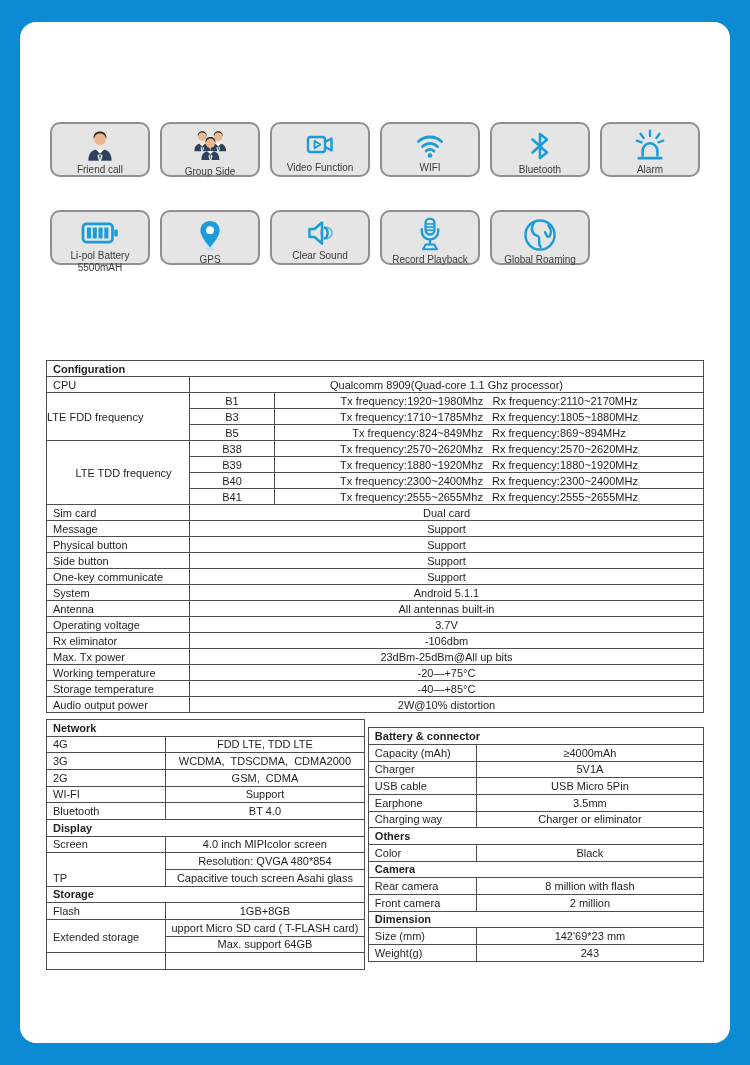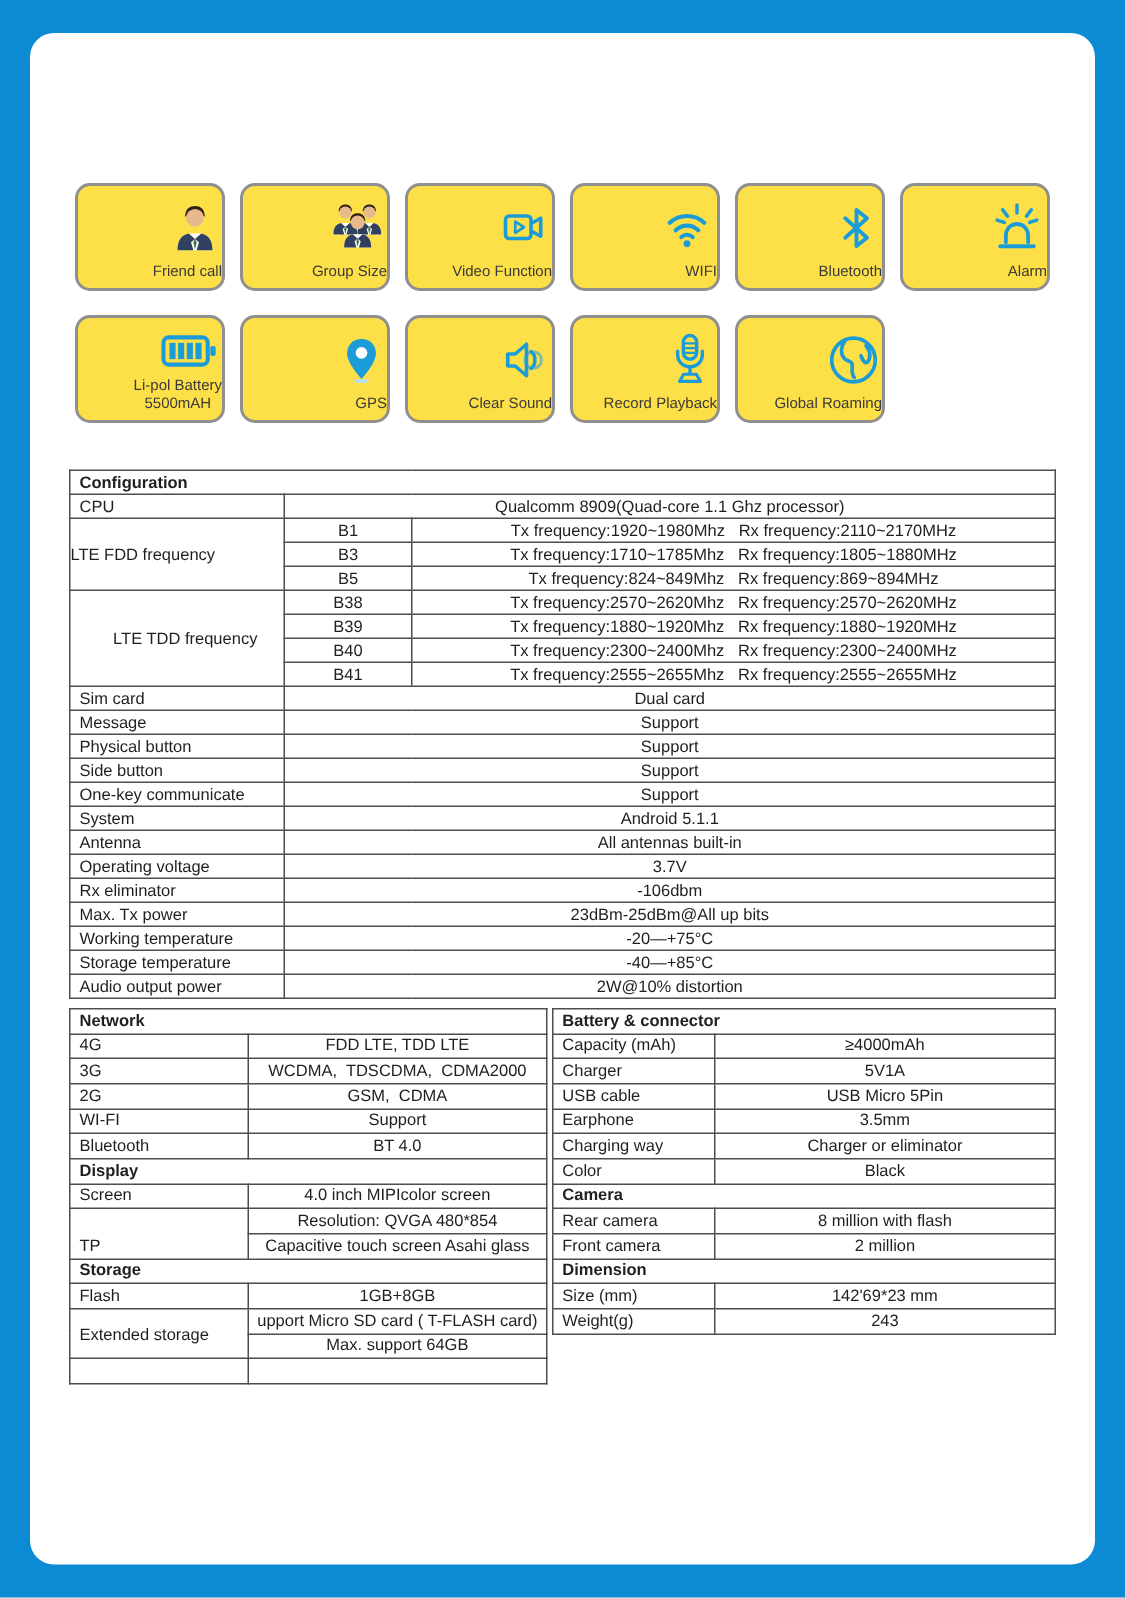--- a/index.html
+++ b/index.html
@@ -11,38 +11,38 @@
   }
   #panel{
     position:absolute;left:20px;top:22px;width:710px;height:1021px;
     background:#ffffff;border-radius:16px;
   }
   
   .cards-row{position:absolute;left:30px;width:650px;display:flex;gap:10px;}
   #cards-row1{top:100px;}
   #cards-row2{top:188px;}
   .card{
-    box-sizing:border-box;width:100px;height:72px;
-    border:2px solid #8f8f8f;border-radius:10px;background:#fde047;
-    display:flex;flex-direction:column;align-items:flex-end;
+    box-sizing:border-box;width:100px;height:55px;
+    border:2px solid #8f8f8f;border-radius:10px;background:#e5e5e5;
+    display:flex;flex-direction:column;align-items:center;
   }
   .card .ic{flex:1;display:flex;align-items:center;justify-content:center;padding-top:4px;}
   .card .clabel{
     font-size:10px;color:#3a3a3a;text-align:center;line-height:1.15;
     white-space:pre-line;padding-bottom:5px;
   }
   
-  table{border-collapse:collapse;table-layout:fixed;}
+  table{border-collapse:collapse;table-layout:fixed;margin-top:47px;}
   td{
     border:1px solid #4d4d4d;font-size:11px;color:#1f1f1f;
     padding:0 4px;height:14px;overflow:hidden;
   }
   #config-table{position:absolute;left:26px;top:291px;width:658px;}
   #config-table tr{height:16px;}
-  #bottom-tables{position:absolute;left:26px;top:650px;width:658px;display:flex;gap:3px;align-items:flex-start;}
+  #bottom-tables{position:absolute;left:26px;top:650px;width:658px;display:flex;gap:3px;align-items:center;}
   #left-table{width:332px;}
   #right-table{width:350px;}
   #bottom-tables tr{height:16.66px;}
   td.hdr{font-weight:bold;text-align:left;padding-left:6px;}
   td.lab{text-align:left;padding-left:6px;}
   td.band{text-align:center;}
   td.v{text-align:center;white-space:pre;}
   td.vb{vertical-align:bottom;padding-bottom:2px;}
   td.vt{vertical-align:top;padding-top:11px;}
 </style>
@@ -95,21 +95,21 @@
                 <path d="M10.8,10 C10.8,5.2 13.4,3.2 17,3.2 C20.6,3.2 23.2,5.2 23.2,10 L21.3,8.4 C19.9,7.1 18.6,6.6 17,6.6 C15.4,6.6 14.1,7.1 12.7,8.4 Z" fill="#33241a"></path>
                 <circle cx="17" cy="10.6" r="5.6" fill="#e9b98e"></circle>
                 <path d="M6,31 C6,24 9,21.4 13,20.4 L21,20.4 C25,21.4 28,24 28,31 Z" fill="#ffffff"></path>
                 <path d="M17,23.6 L18.1,26.2 L17,30.5 L15.9,26.2 Z" fill="#3f7d46"></path>
                 <path d="M6,31 C6,24 9,21.4 13,20.4 L17,24 L14.5,26 L16,31 Z" fill="#31405f"></path>
                 <path d="M28,31 C28,24 25,21.4 21,20.4 L17,24 L19.5,26 L18,31 Z" fill="#31405f"></path>
               </g>
             </g>
           </svg>
         </span>
-        <span class="clabel">Group Size</span>
+        <span class="clabel">Group Side</span>
       </div>
       <div class="card">
         <span class="ic">
           <svg width="38" height="34" viewBox="0 0 34 34">
             <rect x="5" y="9" width="17" height="15" rx="2.5" fill="none" stroke="#1b9cd8" stroke-width="2.4"></rect>
             <path d="M22,14 L28.5,10.5 L28.5,22.5 L22,19" fill="none" stroke="#1b9cd8" stroke-width="2.4" stroke-linejoin="round"></path>
             <path d="M11.5,12.8 L17.3,16.5 L11.5,20.2 Z" fill="none" stroke="#1b9cd8" stroke-width="1.8" stroke-linejoin="round"></path>
           </svg>
         </span>
         <span class="clabel">Video Function</span>
@@ -391,20 +391,23 @@
           </tr>
           <tr>
             <td class="lab">Earphone</td>
             <td class="v">3.5mm</td>
           </tr>
           <tr>
             <td class="lab">Charging way</td>
             <td class="v">Charger or eliminator</td>
           </tr>
           <tr>
+            <td class="hdr" colspan="2">Others</td>
+          </tr>
+          <tr>
             <td class="lab">Color</td>
             <td class="v">Black</td>
           </tr>
           <tr>
             <td class="hdr" colspan="2">Camera</td>
           </tr>
           <tr>
             <td class="lab">Rear camera</td>
             <td class="v">8 million with flash</td>
           </tr>

